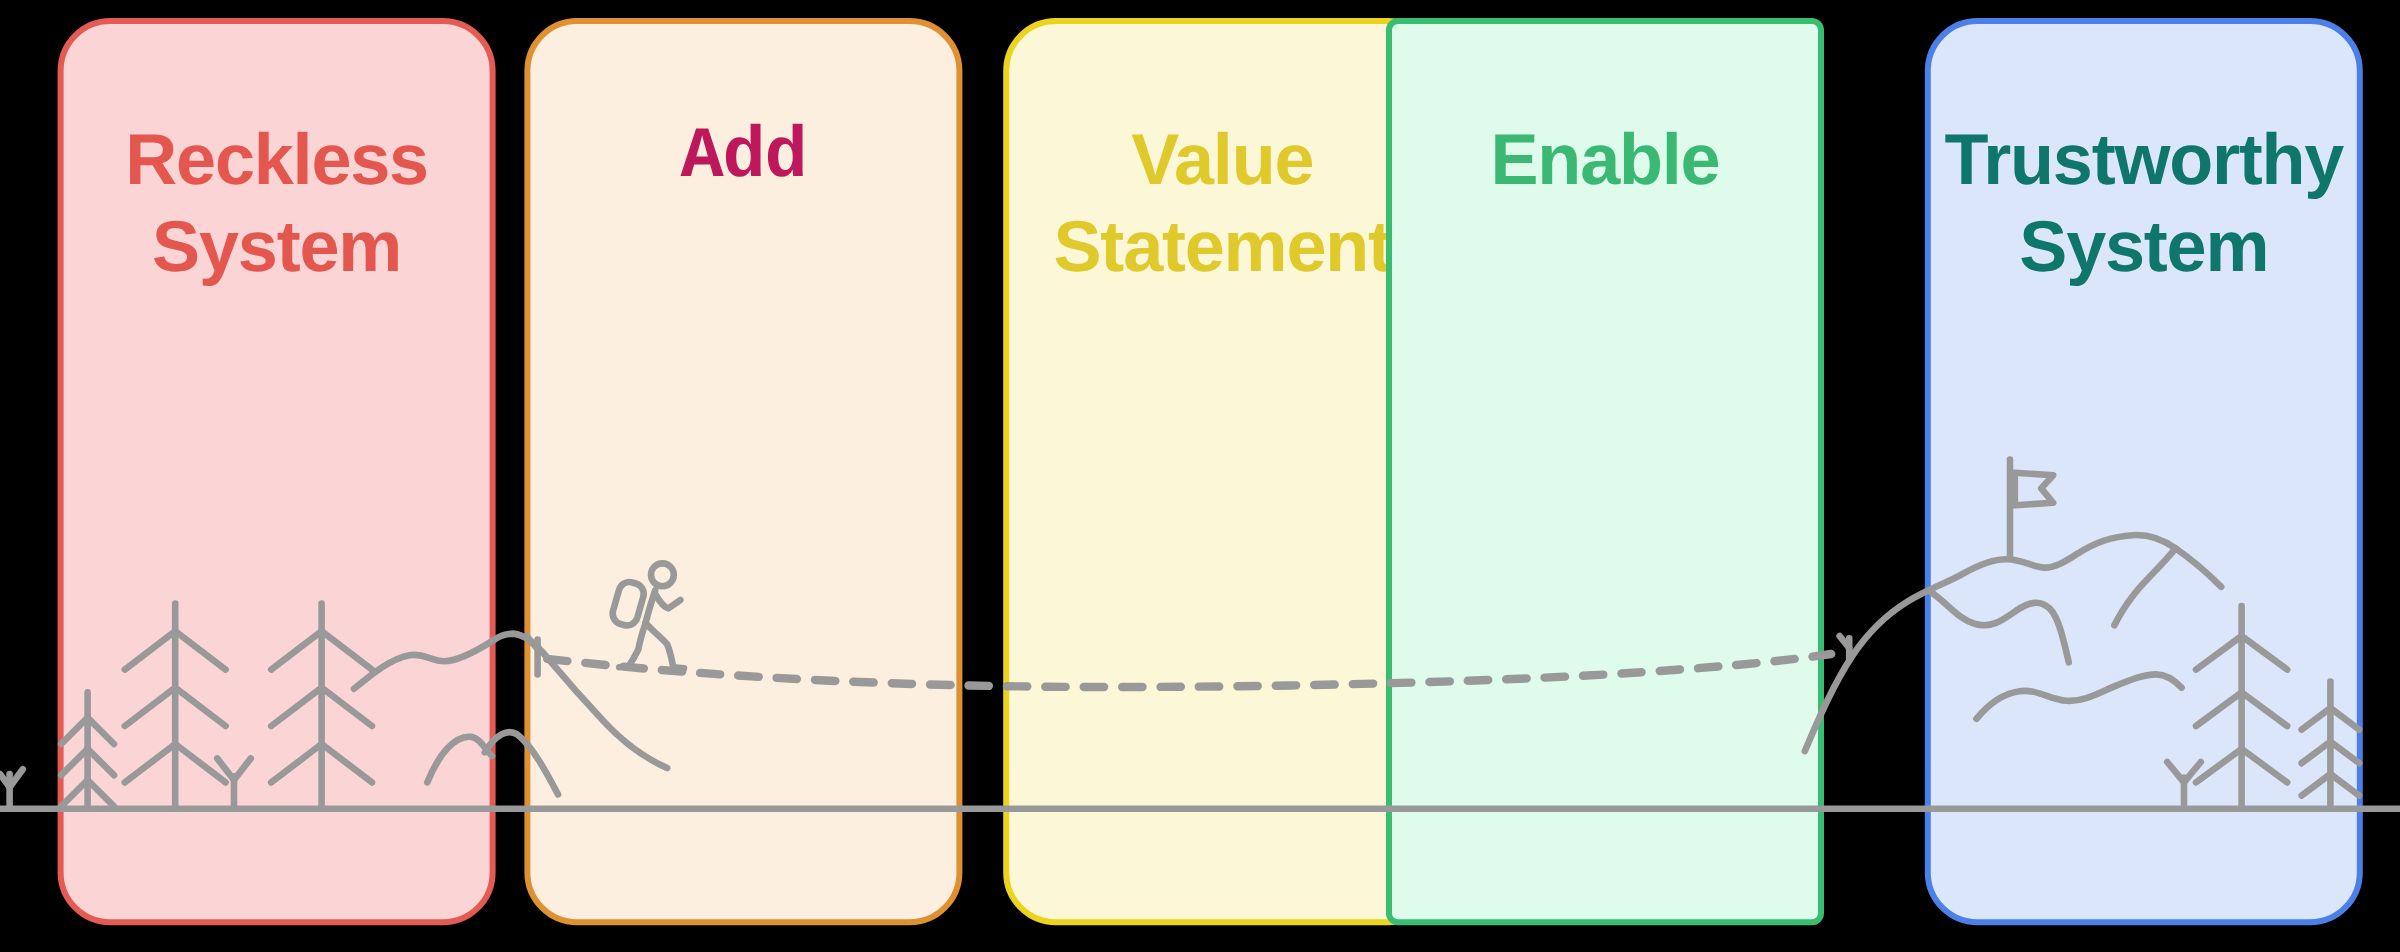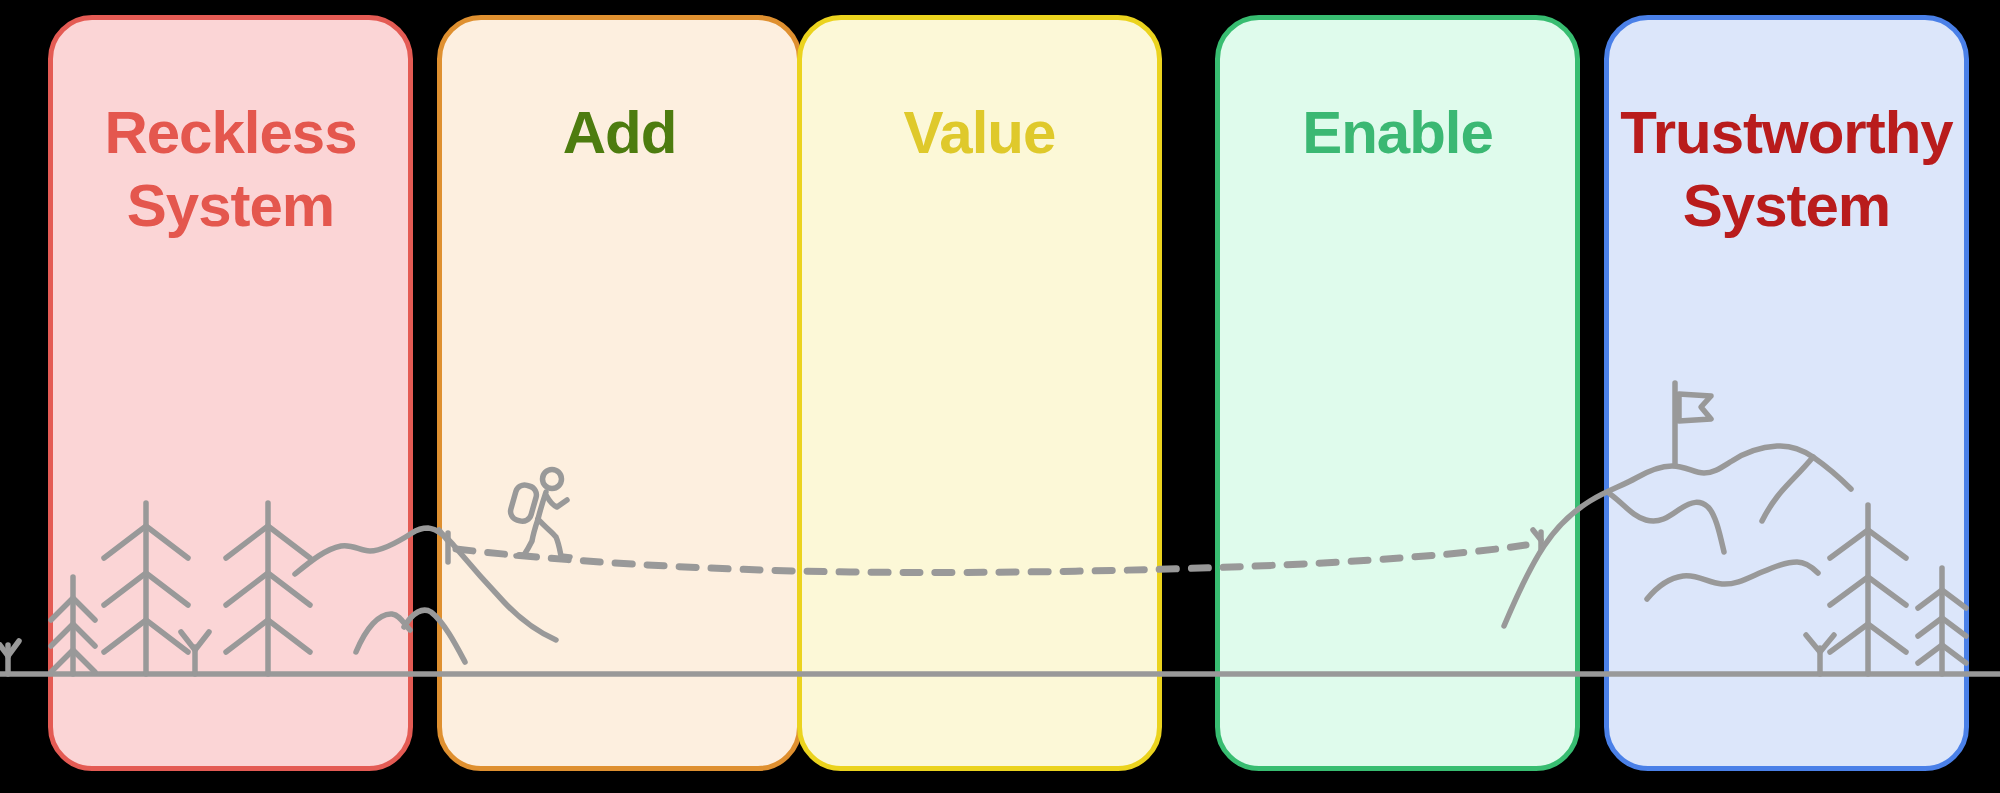--- a/index.html
+++ b/index.html
@@ -22,22 +22,22 @@
     top: 15px;
     width: 365px;
     height: 756px;
     border: 5px solid #888;
     border-radius: 44px;
     box-sizing: border-box;
     background: #eee;
   }
   .card-0 { left: 48px; }
   .card-1 { left: 437px; }
-  .card-2 { left: 797px; }
-  .card-3 { left: 1215px; }
+  .card-2 { left: 836px; }
+  .card-3 { left: 1155px; border-radius: 10px; }
   .card-4 { left: 1604px; }
   .card-title {
     margin-top: 76px;
     text-align: center;
     font-weight: bold;
     font-size: 60px;
     line-height: 73px;
     white-space: nowrap;
     letter-spacing: -1px;
   }
@@ -65,39 +65,40 @@
 
 <div id="canvas">
 
   <div class="card card-0" style="background: rgb(251, 213, 214); border-color: rgb(228, 91, 84); color: rgb(228, 87, 78);">
     <div class="card-title">
       <div>Reckless</div>
       <div>System</div>
     </div>
   </div>
 
-  <div class="card card-1" style="background: rgb(253, 239, 223); border-color: rgb(223, 144, 48); color: #4d7c0f;">
+  <div class="card card-1" style="background: rgb(253, 239, 223); border-color: rgb(223, 144, 48); color: #be185d; font-family: Liberation Mono, monospace;">
     <div class="card-title">
       <div>Add</div>
     </div>
   </div>
 
   <div class="card card-2" style="background: rgb(252, 248, 215); border-color: rgb(235, 211, 30); color: rgb(223, 201, 43);">
     <div class="card-title">
       <div>Value</div>
+      <div>Statement</div>
     </div>
   </div>
 
   <div class="card card-3" style="background: rgb(223, 251, 236); border-color: rgb(56, 189, 113); color: rgb(59, 184, 115);">
     <div class="card-title">
       <div>Enable</div>
     </div>
   </div>
 
-  <div class="card card-4" style="background: rgb(220, 230, 250); border-color: rgb(74, 128, 232); color: #b91c1c;">
+  <div class="card card-4" style="background: rgb(220, 230, 250); border-color: rgb(74, 128, 232); color: #0f766e;">
     <div class="card-title">
       <div>Trustworthy</div>
       <div>System</div>
     </div>
   </div>
 
   <svg id="scene" width="2000" height="793" viewBox="0 0 2000 793">
 
     <g>
       <path d="M 0,674 H 2000" style="stroke: rgb(153, 153, 153);"></path>

